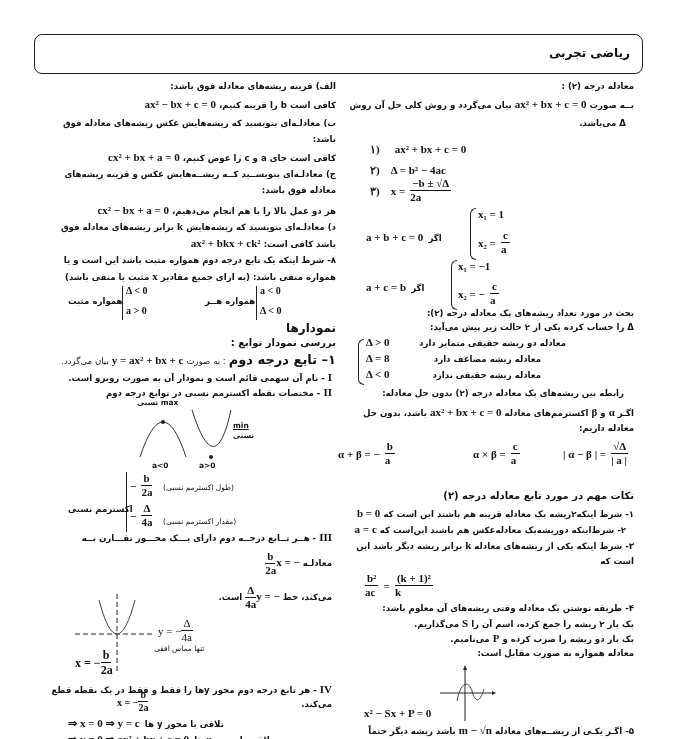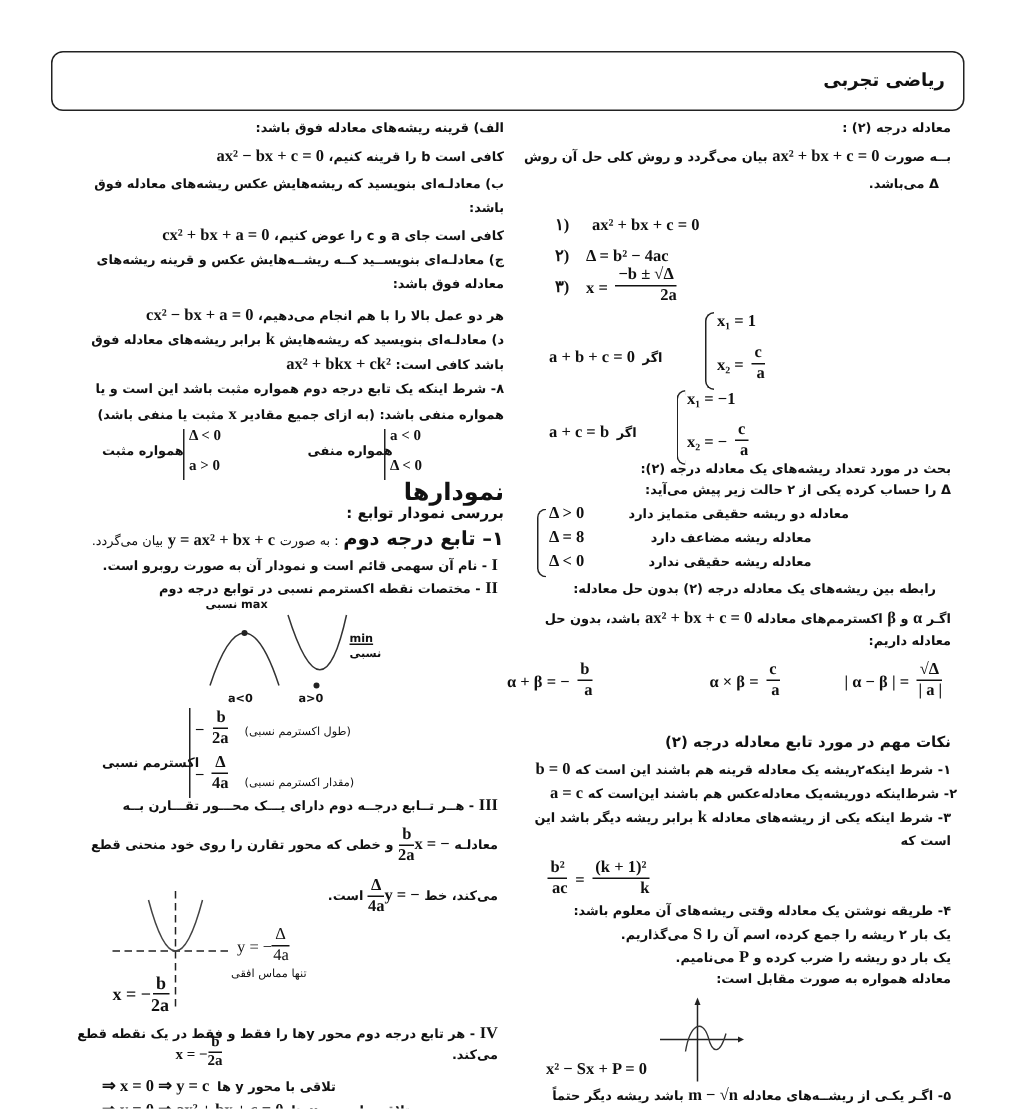--- a/index.html
+++ b/index.html
@@ -4,21 +4,21 @@
 <style>
   html, body { margin: 0; padding: 0; background: #ffffff; }
   body { width: 674px; height: 739px; position: relative; overflow: hidden;
          font-family: "DejaVu Sans", sans-serif; color: #111; }
   .abs { position: absolute; }
   .rtl { direction: rtl; unicode-bidi: isolate; }
   .fa { font-family: "DejaVu Sans", sans-serif; font-size: 8.6px; font-weight: bold; line-height: 14px; white-space: nowrap; }
   .fa-n { font-weight: normal; }
   .m { font-family: "Liberation Serif", serif; font-weight: bold; font-size: 11px; direction: ltr; unicode-bidi: isolate; white-space: nowrap; }
   .mi { font-family: "Liberation Serif", serif; font-weight: bold; font-size: 11px; white-space: nowrap; }
-  .frac { display: inline-flex; flex-direction: column; align-items: flex-end; vertical-align: middle; line-height: 1; }
+  .frac { display: inline-flex; flex-direction: column; align-items: flex-start; vertical-align: middle; line-height: 1; }
   .frac .n { padding: 0 2px 1px; border-bottom: 1px solid #111; }
   .frac .d { padding-top: 1px; }
   .header-box { left: 34px; top: 34px; width: 607px; height: 38px; border: 1.6px solid #222; border-radius: 8px; }
   .header-title { right: 12px; top: 11px; font-size: 12px; font-weight: bold; }
   .brace { border: 1.2px solid #222; border-right: none; border-radius: 6px 0 0 6px; }
   .bar { border-left: 1.2px solid #222; }
   svg { position: absolute; overflow: visible; }
   .small { font-size: 7.5px; }
 </style>
 </head>
@@ -130,21 +130,21 @@
       <span class="n">√Δ</span>
       <span class="d">| a |</span>
     </span>
 </div>
 
 <div class="abs fa rtl" style="right:40px; top:489px; font-size:10px;">نکات مهم در مورد تابع معادله درجه (۲)</div>
 <div class="abs fa rtl" style="right:40px; top:506px;">
   <span>۱- شرط اینکه۲ریشه یک معادله قرینه هم باشند این است که</span>
   <span class="m">b = 0</span>
 </div>
-<div class="abs fa rtl" style="right:36px; top:522px;">
+<div class="abs fa rtl" style="right:48px; top:522px;">
   <span>۲- شرط‌اینکه دوریشه‌یک معادله‌عکس هم باشند این‌است که</span>
   <span class="m">a = c</span>
 </div>
 <div class="abs fa rtl" style="right:40px; top:538px;">
   <span>۳- شرط اینکه یکی از ریشه‌های معادله</span>
   <span class="mi">k</span>
   <span>برابر ریشه دیگر باشد این</span>
 </div>
 <div class="abs fa rtl" style="right:40px; top:554px;">است که</div>
 <div class="abs" style="left:365px; top:573px;">
@@ -217,26 +217,26 @@
   <span>همواره منفی باشد: (به ازای جمیع مقادیر</span>
   <span class="mi">x</span>
   <span>مثبت یا منفی باشد)</span>
 </div>
 
 <div class="abs fa rtl" style="left:68px; top:294px;">همواره مثبت</div>
 <div class="abs bar" style="left:122px; top:286px; height:34px;"></div>
 <div class="abs m" style="left:126px; top:285px; font-size:10px;">Δ &lt; 0</div>
 <div class="abs m" style="left:126px; top:305px; font-size:10px;">a &gt; 0</div>
 
-<div class="abs fa rtl" style="left:205px; top:294px;">همواره منفی</div>
+<div class="abs fa rtl" style="left:205px; top:294px;">همواره هــر</div>
 <div class="abs bar" style="left:256px; top:286px; height:34px;"></div>
 <div class="abs m" style="left:260px; top:285px; font-size:10px;">a &lt; 0</div>
 <div class="abs m" style="left:260px; top:305px; font-size:10px;">Δ &lt; 0</div>
 
-<div class="abs fa rtl" style="right:338px; top:321px; font-size:16px;">نمودارها</div>
+<div class="abs fa rtl" style="right:338px; top:321px; font-size:12px;">نمودارها</div>
 <div class="abs fa rtl" style="right:338px; top:336px; font-size:10px;">بررسی نمودار توابع :</div>
 <div class="abs fa rtl" style="right:338px; top:353px;">
   <span style="font-size:13px;">۱– تابع درجه دوم</span>
   <span class="fa-n">: به صورت</span>
   <span class="m">y = ax² + bx + c</span>
   <span class="fa-n">بیان می‌گردد.</span>
 </div>
 <div class="abs fa rtl" style="right:342px; top:370px;">
   <span class="mi">I</span>
   <span>- نام آن سهمی قائم است و نمودار آن به صورت روبرو است.</span>
@@ -280,21 +280,20 @@
 <div class="abs fa rtl" style="right:342px; top:530px;">
   <span class="mi">III</span>
   <span>- هــر تــابع درجــه دوم دارای یـــک محـــور تقـــارن بــه</span>
 </div>
 <div class="abs fa rtl" style="right:342px; top:551px;">
   <span>معادلـه</span>
   <span class="m">x = −</span><span class="frac m">
       <span class="n">b</span>
       <span class="d">2a</span>
     </span>
-  <span>و خطی که محور تقارن را روی خود منحنی قطع</span>
 </div>
 <div class="abs fa rtl" style="right:342px; top:585px;">
   <span>می‌کند، خط</span>
   <span class="m">y = −</span><span class="frac m">
       <span class="n">Δ</span>
       <span class="d">4a</span>
     </span>
   <span>است.</span>
 </div>
 

